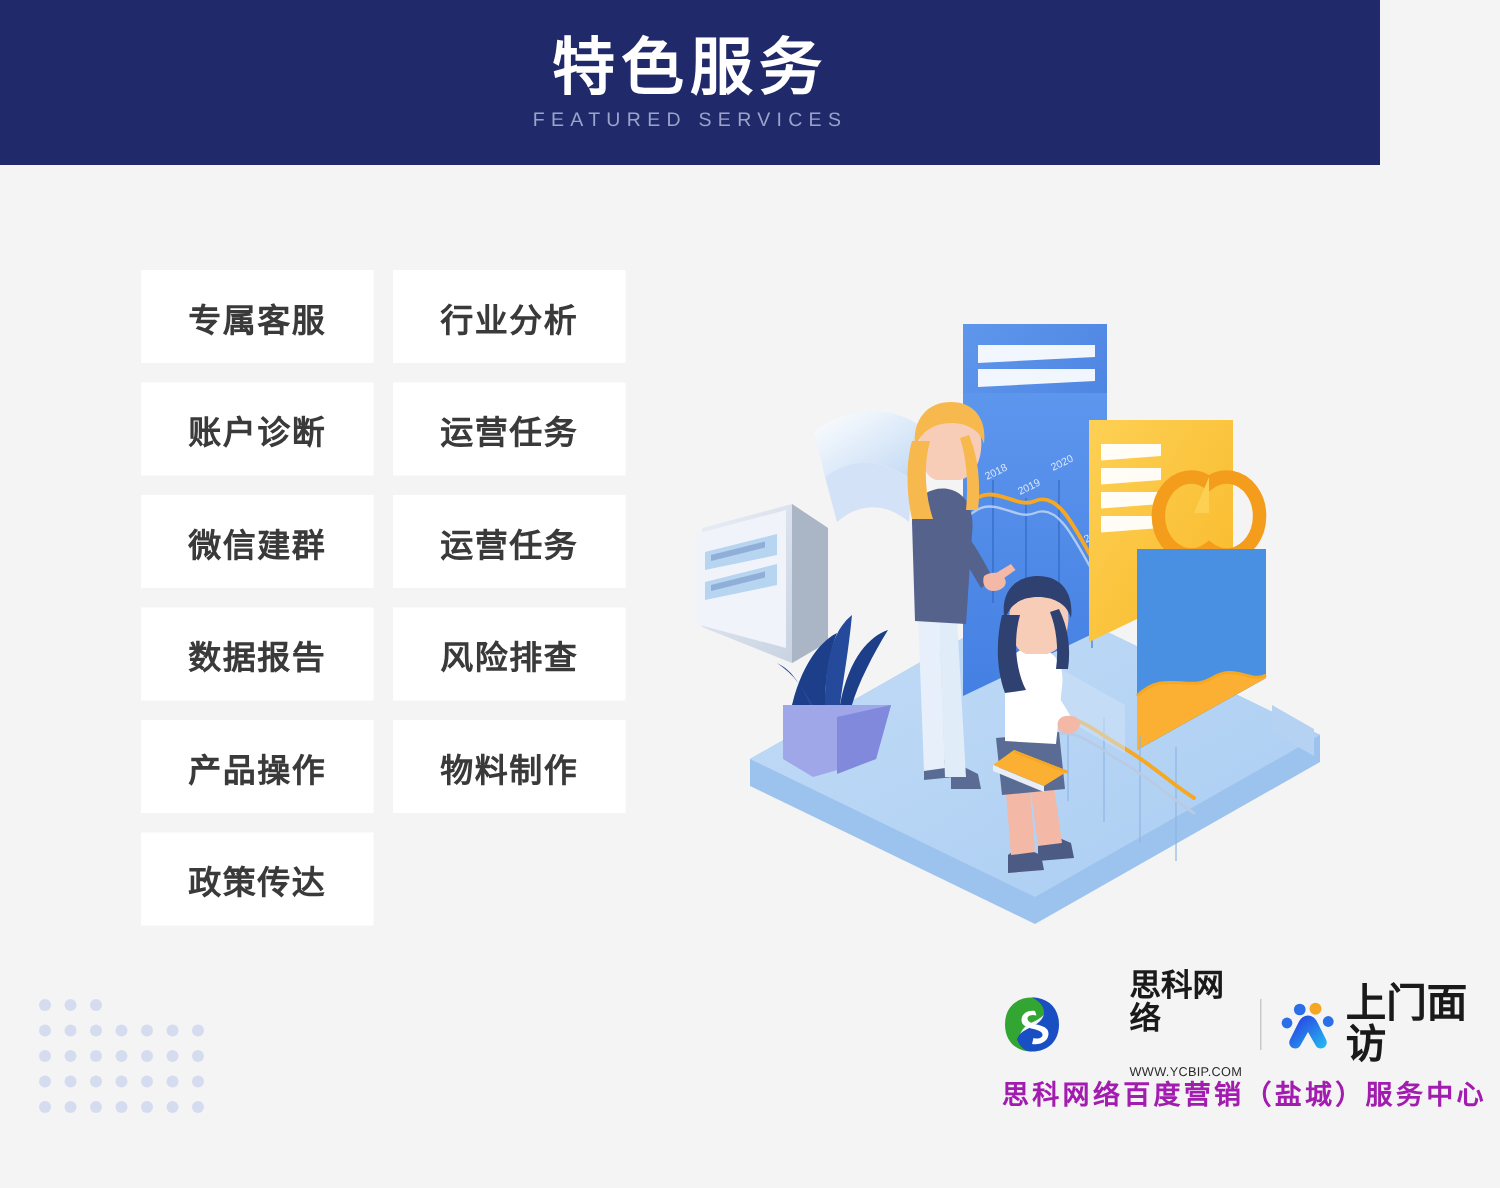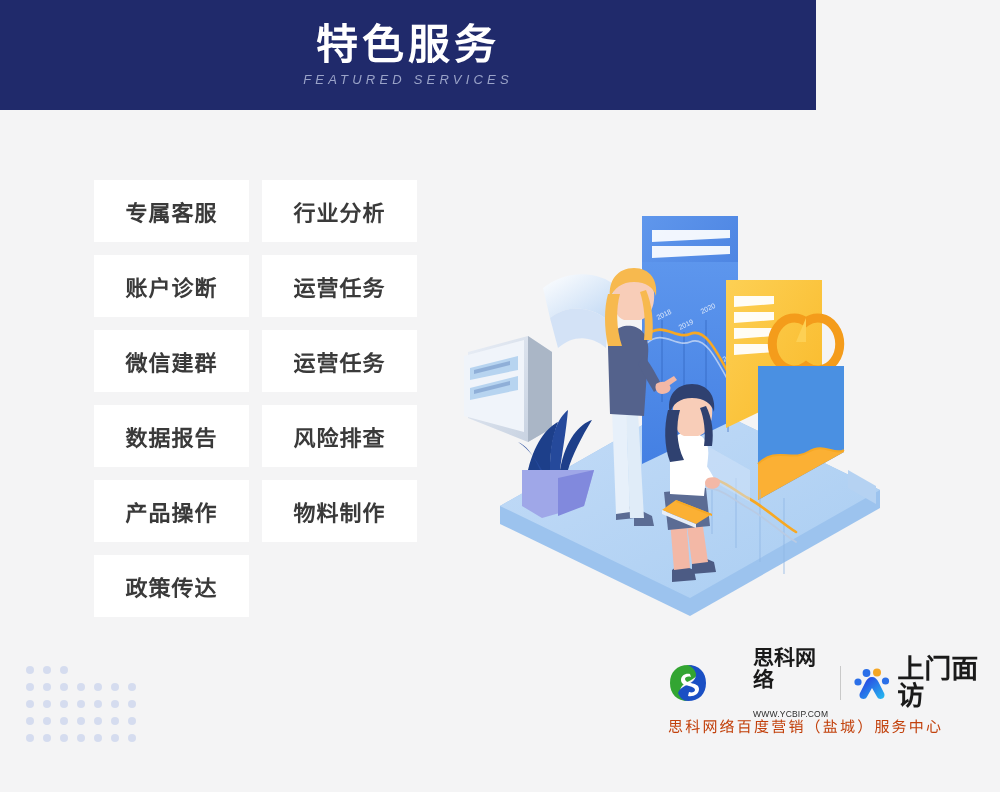--- a/index.html
+++ b/index.html
@@ -14,21 +14,21 @@
   body {
     font-family: "Liberation Sans", "DejaVu Sans", sans-serif;
     background: #f4f4f5;
     position: relative;
   }
 
   
   .header {
     position: absolute;
     left: 0; top: 0;
-    width: 816px;
+    width: 920px;
     height: 110px;
     background: #202a6b;
     display: flex;
     flex-direction: column;
     align-items: center;
     justify-content: center;
   }
   .header-title {
     color: #ffffff;
     font-size: 42px;
@@ -36,21 +36,20 @@
     letter-spacing: 4px;
     line-height: 1.05;
     text-align: center;
   }
   .header-subtitle {
     margin-top: 4px;
     color: #9aa3c8;
     font-size: 13px;
     letter-spacing: 4.2px;
     text-align: center;
-    font-style: italic;
   }
 
   
   .card-grid {
     position: absolute;
     left: 94px;
     top: 180px;
     width: 323px;
     display: grid;
     grid-template-columns: 155px 155px;
@@ -149,23 +148,23 @@
   .baidu-name {
     margin-left: 6px;
     font-size: 27px;
     font-weight: bold;
     color: #1a1a1a;
     letter-spacing: 0px;
     line-height: 1;
   }
   .footer-caption {
     margin-top: 9px;
-    font-size: 15px;
-    font-weight: normal;
-    color: #c2410c;
+    font-size: 18px;
+    font-weight: bold;
+    color: #a21caf;
     letter-spacing: 2.2px;
     white-space: nowrap;
   }
 </style>
 </head>
 <body>
 
 <div class="header">
   <div class="header-title">特色服务</div>
   <div class="header-subtitle">FEATURED SERVICES</div>

